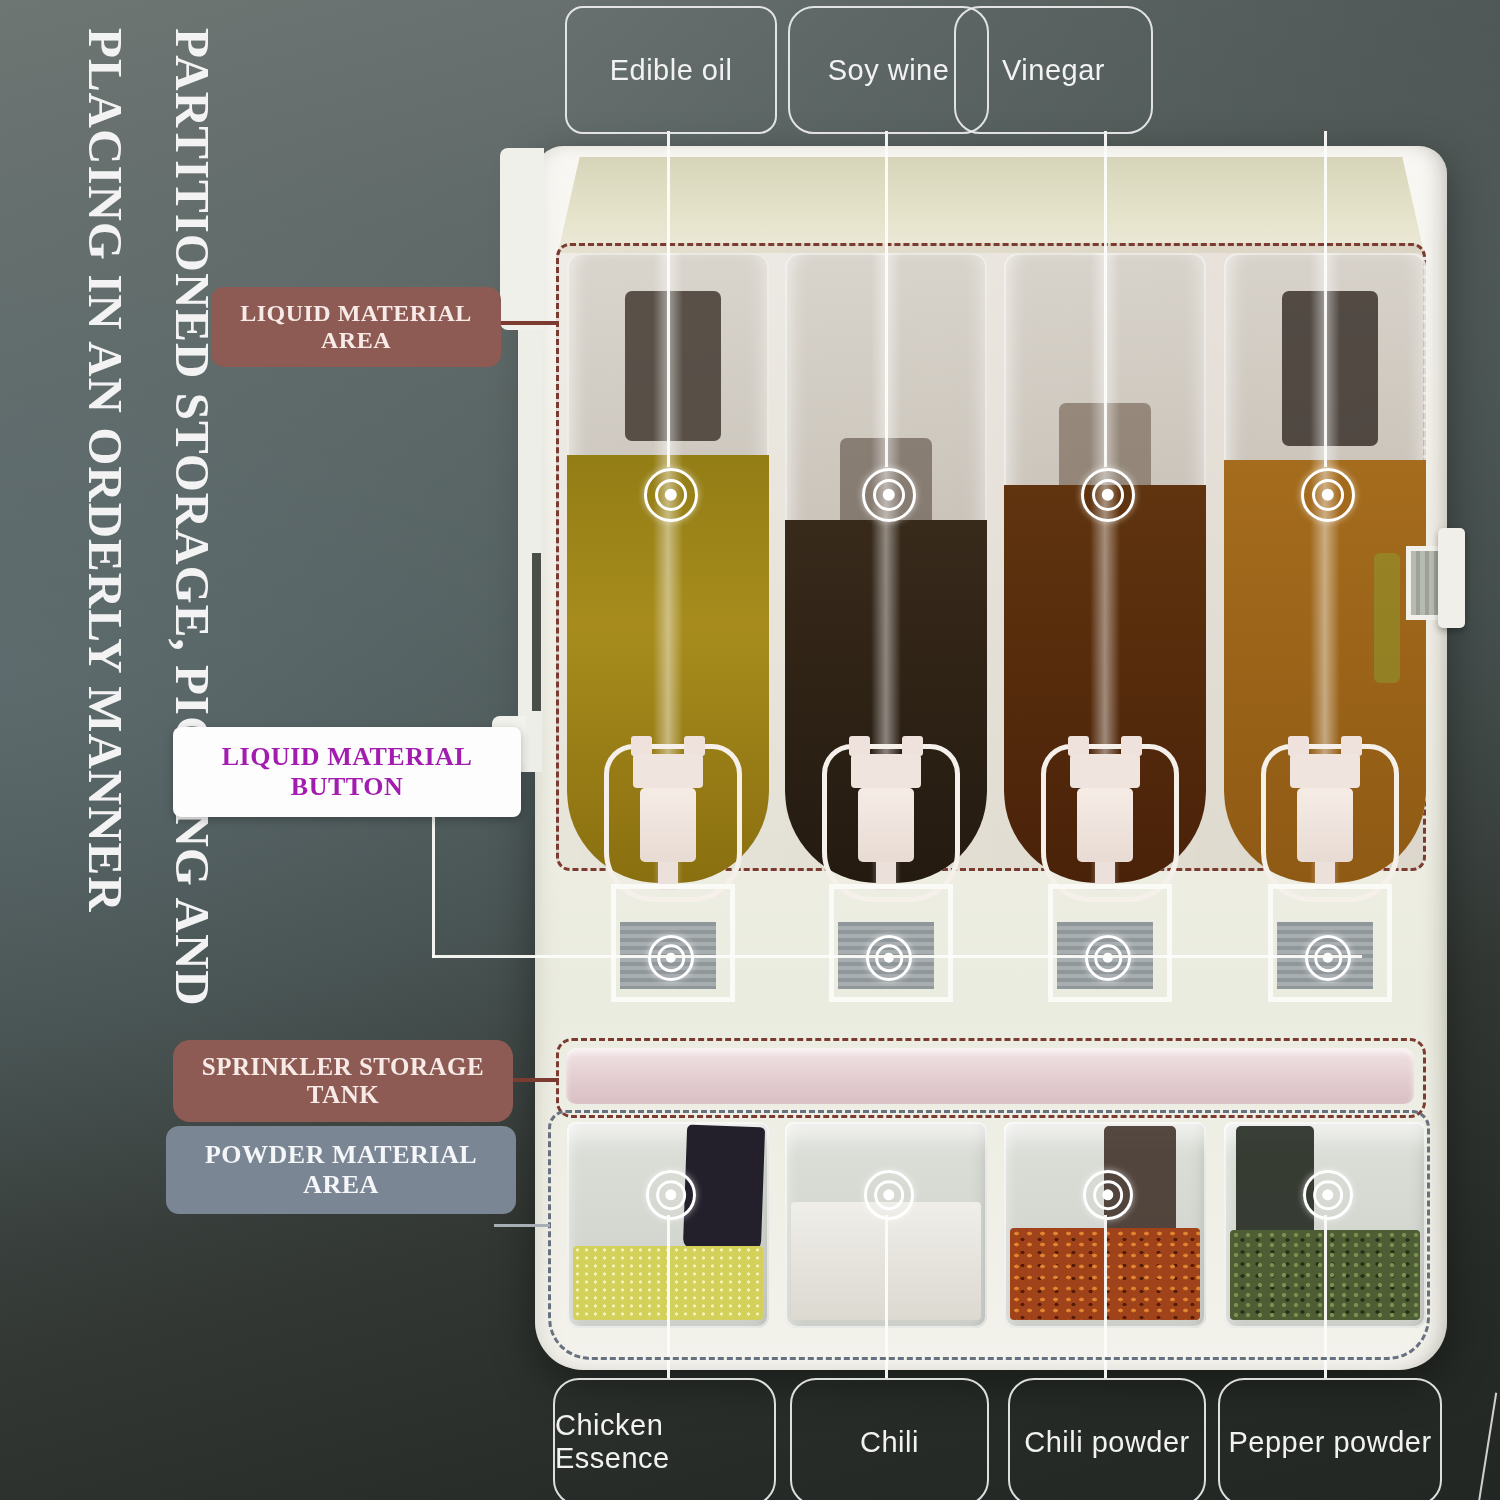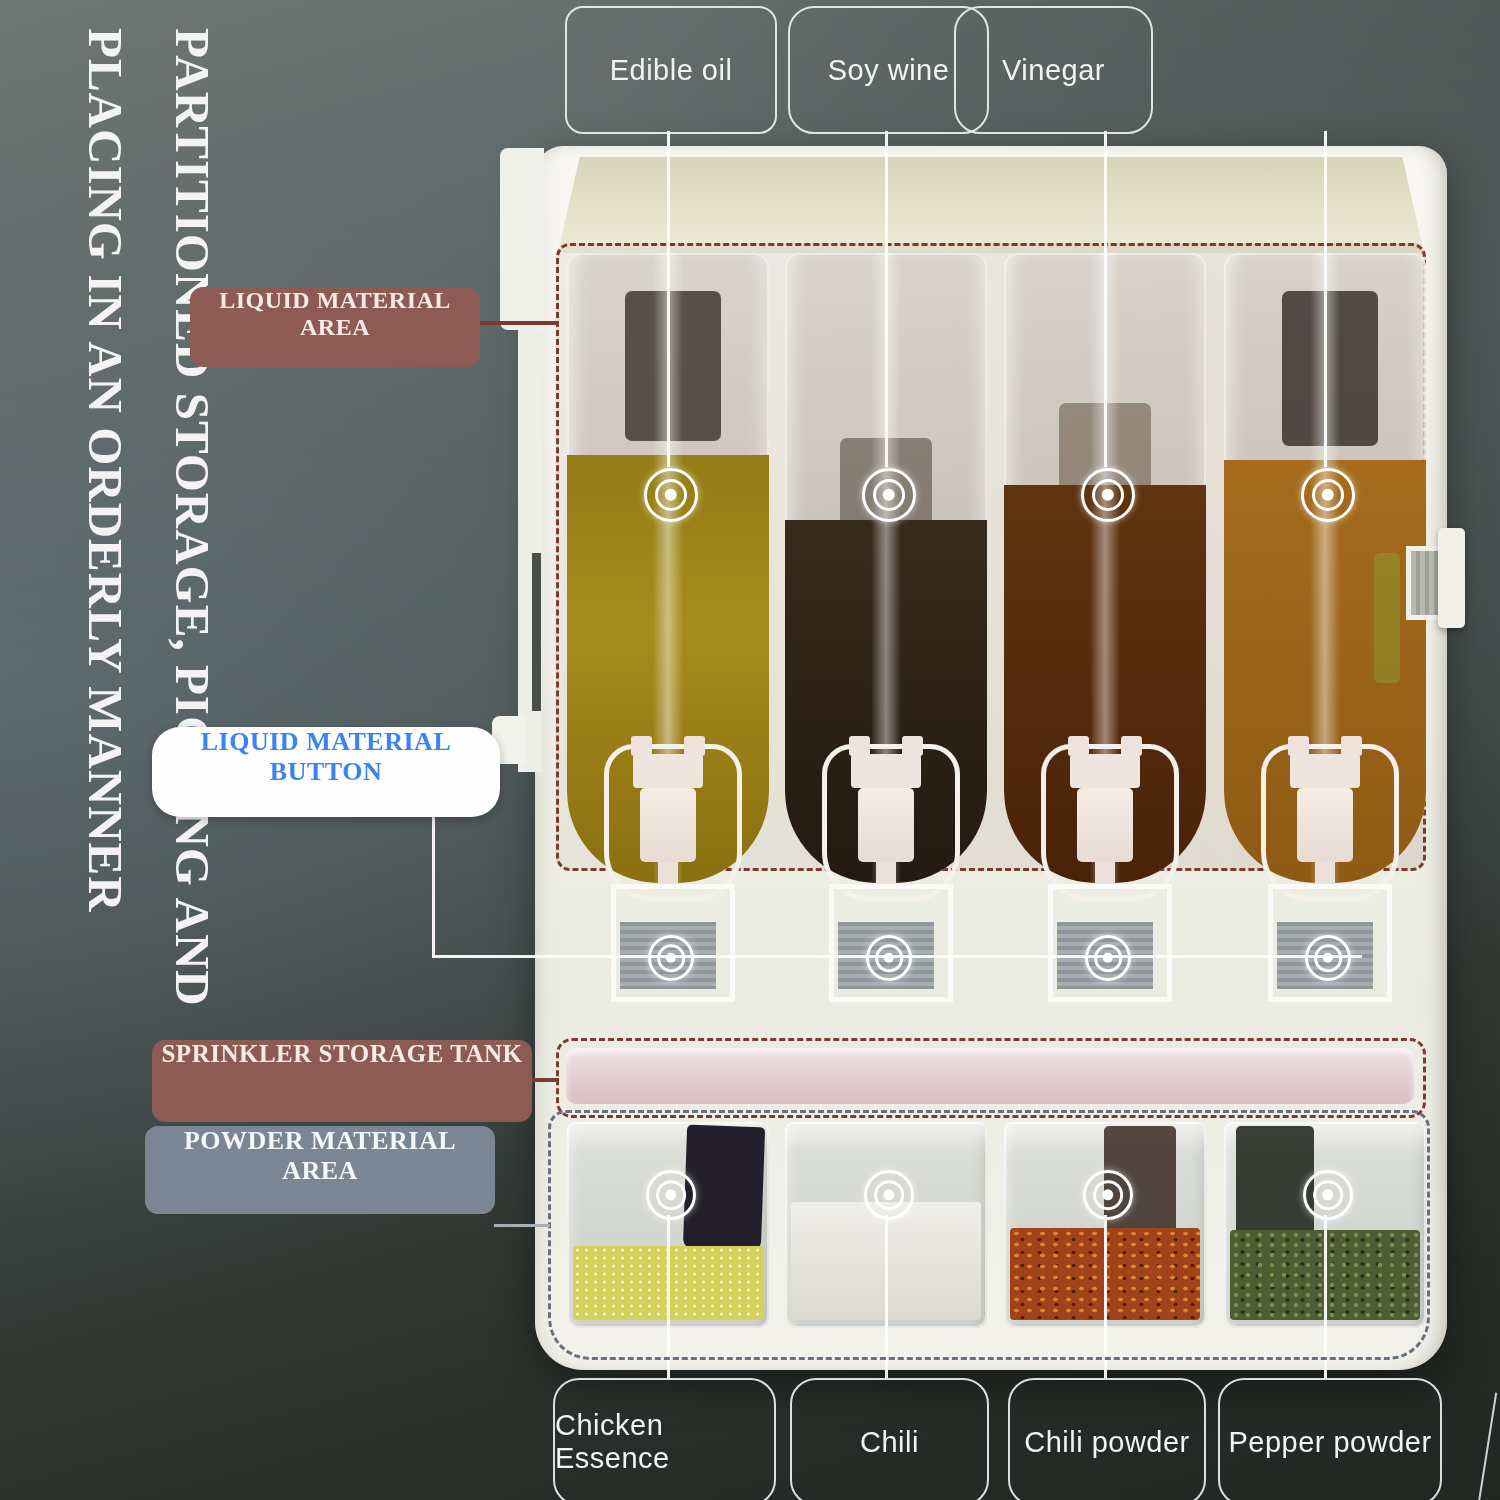--- a/index.html
+++ b/index.html
@@ -15,26 +15,26 @@
   
   #vtitle{
     position:absolute;left:236px;top:28px;width:1015px;
     transform:rotate(90deg);transform-origin:0 0;
     font-family:"Liberation Serif",serif;font-weight:700;
     font-size:49px;letter-spacing:1px;line-height:87px;color:#f3f3f3;
     white-space:nowrap;text-align:left;
   }
   
   .callout{
-    position:absolute;border-radius:13px;display:flex;align-items:flex-start;justify-content:center;
-    font-family:"Liberation Serif",serif;font-weight:700;letter-spacing:.5px;text-align:center;
+    position:absolute;border-radius:13px;display:flex;align-items:center;justify-content:center;
+    font-family:"Liberation Serif",serif;font-weight:700;letter-spacing:.5px;text-align:center;margin-left:21px;
   }
   #co-liquid-area{left:190px;top:287px;width:290px;height:80px;background:#8d5b53;color:#f7eae7;font-size:24px;}
-  #co-liquid-btn{left:152px;top:727px;width:348px;height:90px;background:#fdfdfd;color:#3b82f6;font-size:26px;border-radius:28px;box-shadow:0 3px 10px rgba(0,0,0,.25);}
-  #co-tank{left:152px;top:1040px;width:380px;height:82px;background:#8d5b53;color:#f7eae7;font-size:25px;}
+  #co-liquid-btn{left:152px;top:727px;width:348px;height:90px;background:#fdfdfd;color:#a21caf;font-size:26px;border-radius:8px;box-shadow:0 3px 10px rgba(0,0,0,.25);}
+  #co-tank{left:152px;top:1040px;width:340px;height:82px;background:#8d5b53;color:#f7eae7;font-size:25px;border-radius:17px;}
   #co-powder{left:145px;top:1126px;width:350px;height:88px;background:#7b8695;color:#f4f6f8;font-size:26px;}
   
   .lead-w{position:absolute;background:rgba(252,252,250,.95);}
   .lead-r{position:absolute;background:#7c3b31;}
   .lead-g{position:absolute;background:#a7aeb6;}
   
   .lbl{
     position:absolute;height:124px;border:2.5px solid rgba(238,238,238,.92);border-radius:26px;
     display:flex;align-items:center;justify-content:center;
     font-size:29px;color:#f2f2f2;letter-spacing:.5px;

